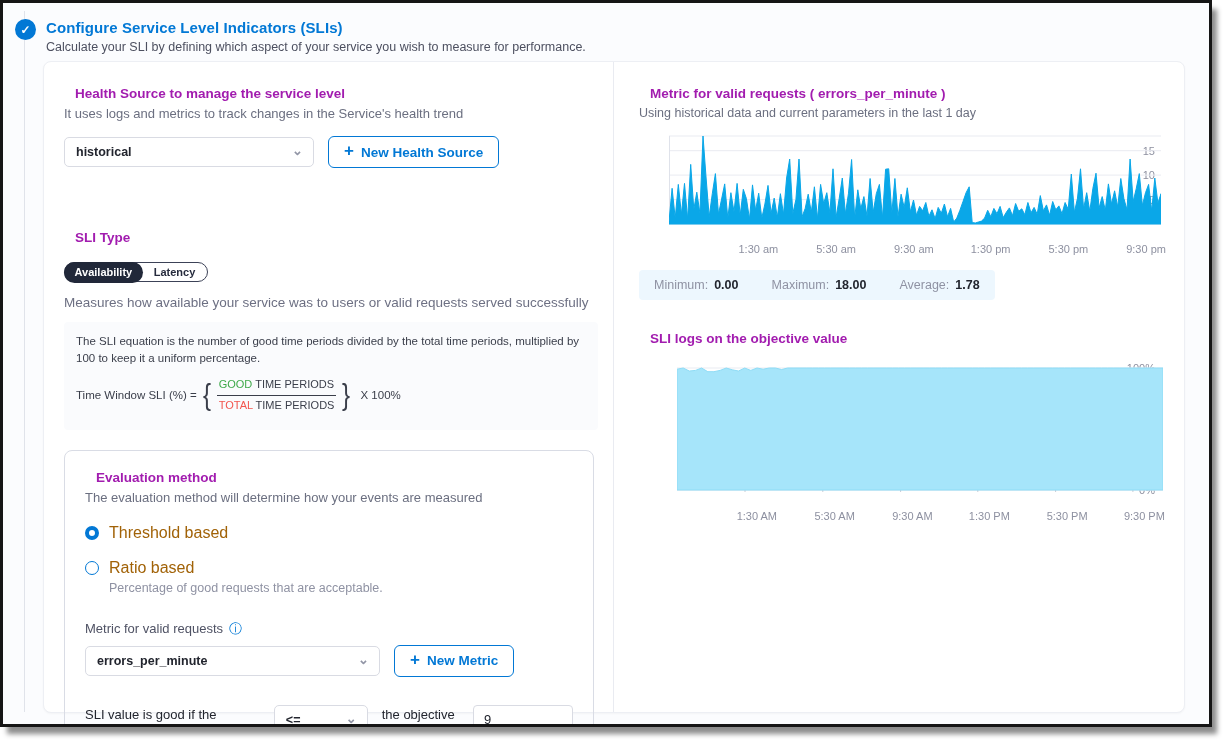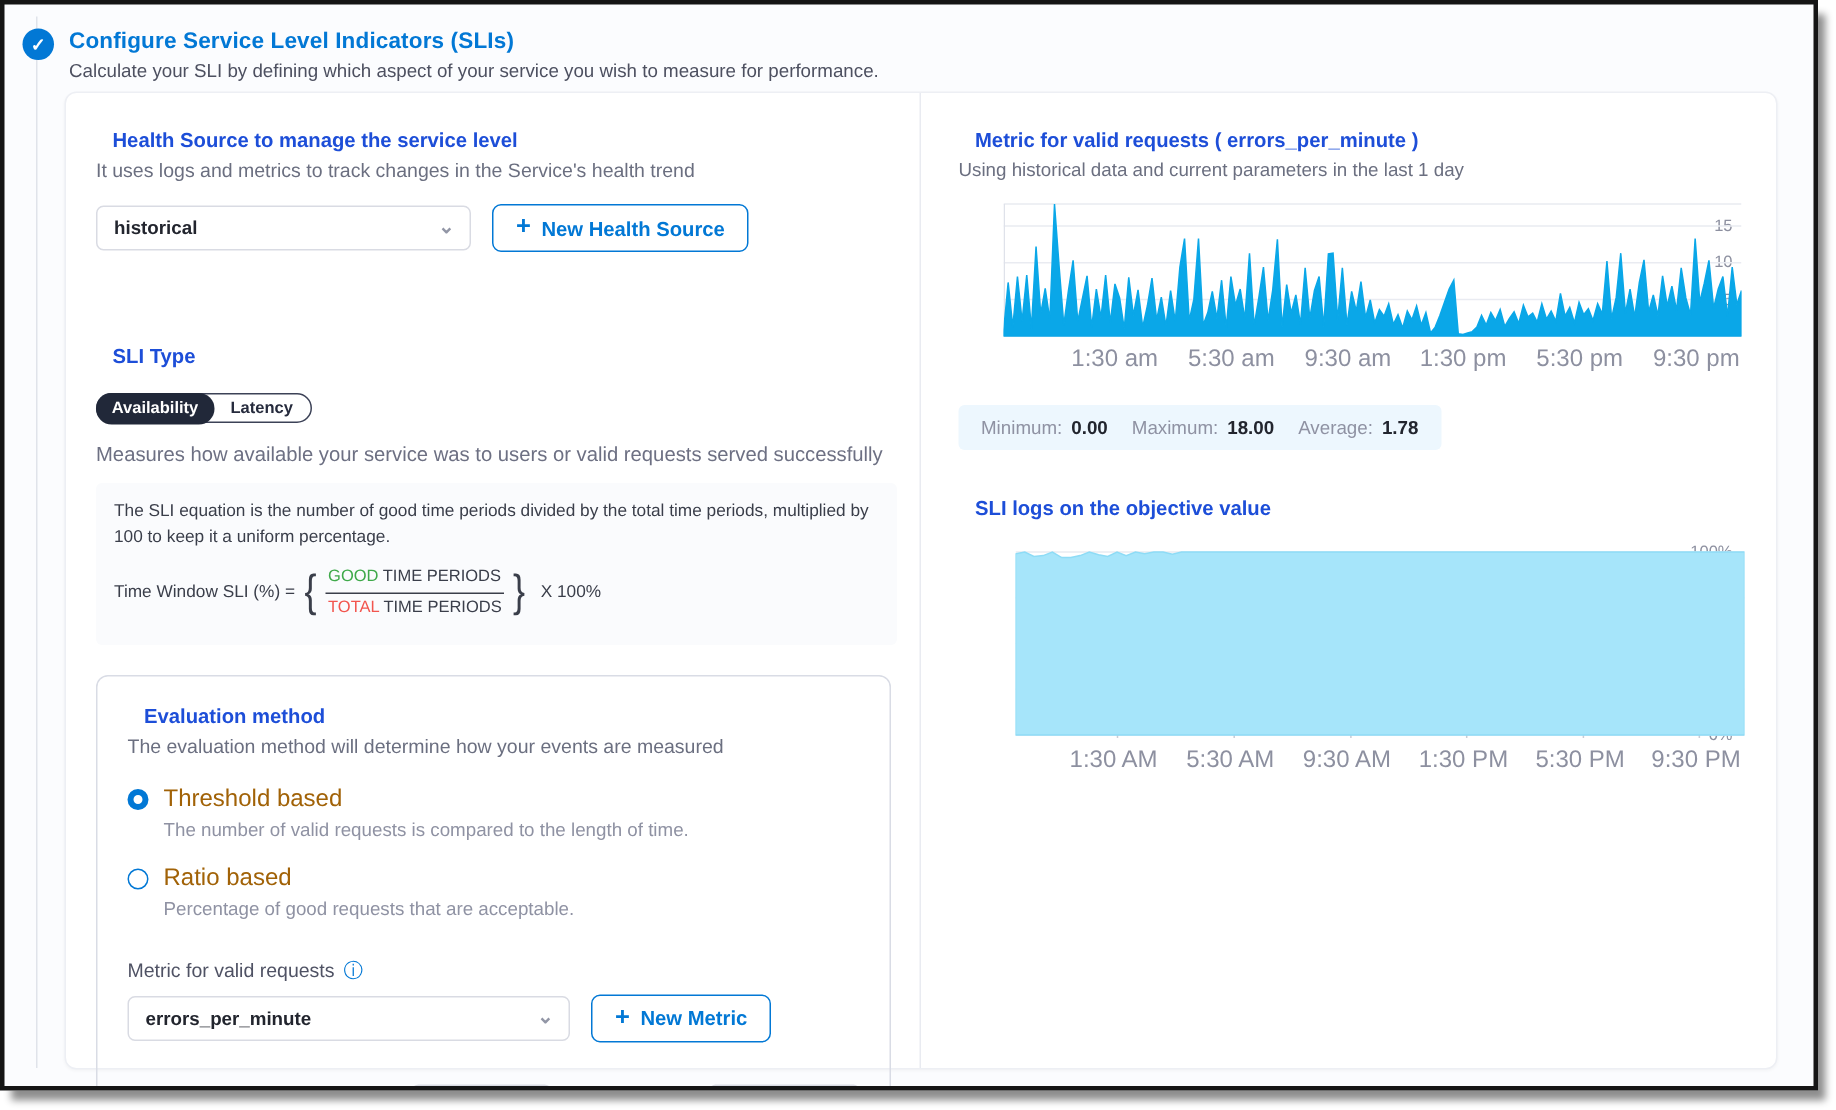--- a/index.html
+++ b/index.html
@@ -14,21 +14,21 @@
   .check-circle { width:21px; height:21px; border-radius:50%; background:#0278d5; color:#fff;
     font-size:12px; font-weight:700; display:flex; align-items:center; justify-content:center; flex:0 0 auto; }
   .page-title { font-size:15px; font-weight:700; color:#0278d5; letter-spacing:.1px; }
   .page-subtitle { font-size:12.5px; color:#4d5060; margin-top:4px; }
 
   .card { position:absolute; left:40px; top:58px; width:1142px; height:652px; background:#fff;
     border:1px solid #edeff4; border-radius:8px; display:flex; box-shadow:0 1px 2px rgba(40,41,61,.04); }
   .col-left { width:570px; padding:24px 20px 20px 20px; border-right:1px solid #e9ebf1; }
   .col-right { flex:1; padding:24px 24px 20px 25px; }
 
-  .section-title { font-size:13.5px; font-weight:700; color:#1d4ed8;padding-left:11px; }
+  .section-title { font-size:13.5px; font-weight:700; color:#a21caf;padding-left:11px; }
   .muted { font-size:13px; color:#6b6f80; margin-top:5px; }
 
   .row { display:flex; align-items:center; gap:14px; }
   .select { height:30px; border:1px solid #d9dbe3; border-radius:5px; background:#fff;
     display:flex; align-items:center; justify-content:space-between; padding:0 10px 0 11px;
     font-size:12.5px; font-weight:600; color:#22252e; cursor:pointer; }
   .chev { color:#9296a6; font-size:13px; line-height:1; margin-top:-3px; }
   .btn-outline { height:32px; border:1px solid #0278d5; border-radius:6px; background:#fff;
     color:#0278d5; font-weight:700; font-size:13.5px; display:inline-flex; align-items:center;
     gap:7px; padding:0 15px; cursor:pointer; font-family:inherit; }
@@ -57,24 +57,24 @@
   .opt-desc { font-size:12.5px; color:#8f92a3; margin:4px 0 0 24px; }
   .field-label { font-size:13px; color:#4f5264; display:flex; align-items:center; gap:6px; }
   .info { color:#0278d5; font-size:13px; }
   .cond-row { display:flex; align-items:flex-start; gap:14px; margin-top:28px; }
   .cond-text { font-size:13px; color:#22252e; line-height:1.55; }
   .obj-input { width:100px; height:29px; border:1px solid #d9dbe3; border-radius:4px; padding:0 10px;
     font-size:13px; color:#22252e; font-family:inherit; }
 
   .chart { position:relative; }
   .ylabels div { position:absolute; right:5px; font-size:11px; color:#8d90a0; white-space:nowrap; }
-  .xlabels div { position:absolute; top:0; width:64px; text-align:left; font-size:16px; color:#8d90a0; }
+  .xlabels div { position:absolute; top:12px; width:64px; text-align:right; font-size:11px; color:#8d90a0; }
   .chart svg { position:absolute; top:0; display:block; }
 
-  .stats { display:inline-flex; align-items:center; gap:16px; background:#edf7fe; border-radius:4px;
+  .stats { display:inline-flex; align-items:center; gap:33px; background:#edf7fe; border-radius:4px;
     padding:8px 15px; margin-top:20px; font-size:12.5px; }
   .stat { display:inline-flex; gap:6px; align-items:baseline; }
   .stat .lbl { color:#8f92a3; }
   .stat .val { color:#22252e; font-weight:700; }
 </style>
 </head>
 <body>
 
 <div class="window">
   <div class="stepper-line"></div>
@@ -129,21 +129,20 @@
       </div>
 
       <div class="eval-box">
         <div class="section-title">Evaluation method</div>
         <div class="muted">The evaluation method will determine how your events are measured</div>
 
         <div class="opt">
           <span class="radio checked"></span>
           <span class="opt-label">Threshold based</span>
         </div>
-        <div class="opt-desc">The number of valid requests is compared to the length of time.</div>
 
         <div class="opt" style="margin-top:17px;">
           <span class="radio"></span>
           <span class="opt-label">Ratio based</span>
         </div>
         <div class="opt-desc">Percentage of good requests that are acceptable.</div>
 
         <div class="field-label" style="margin-top:25px;">
           <span>Metric for valid requests</span>
           <span class="info">ⓘ</span>

